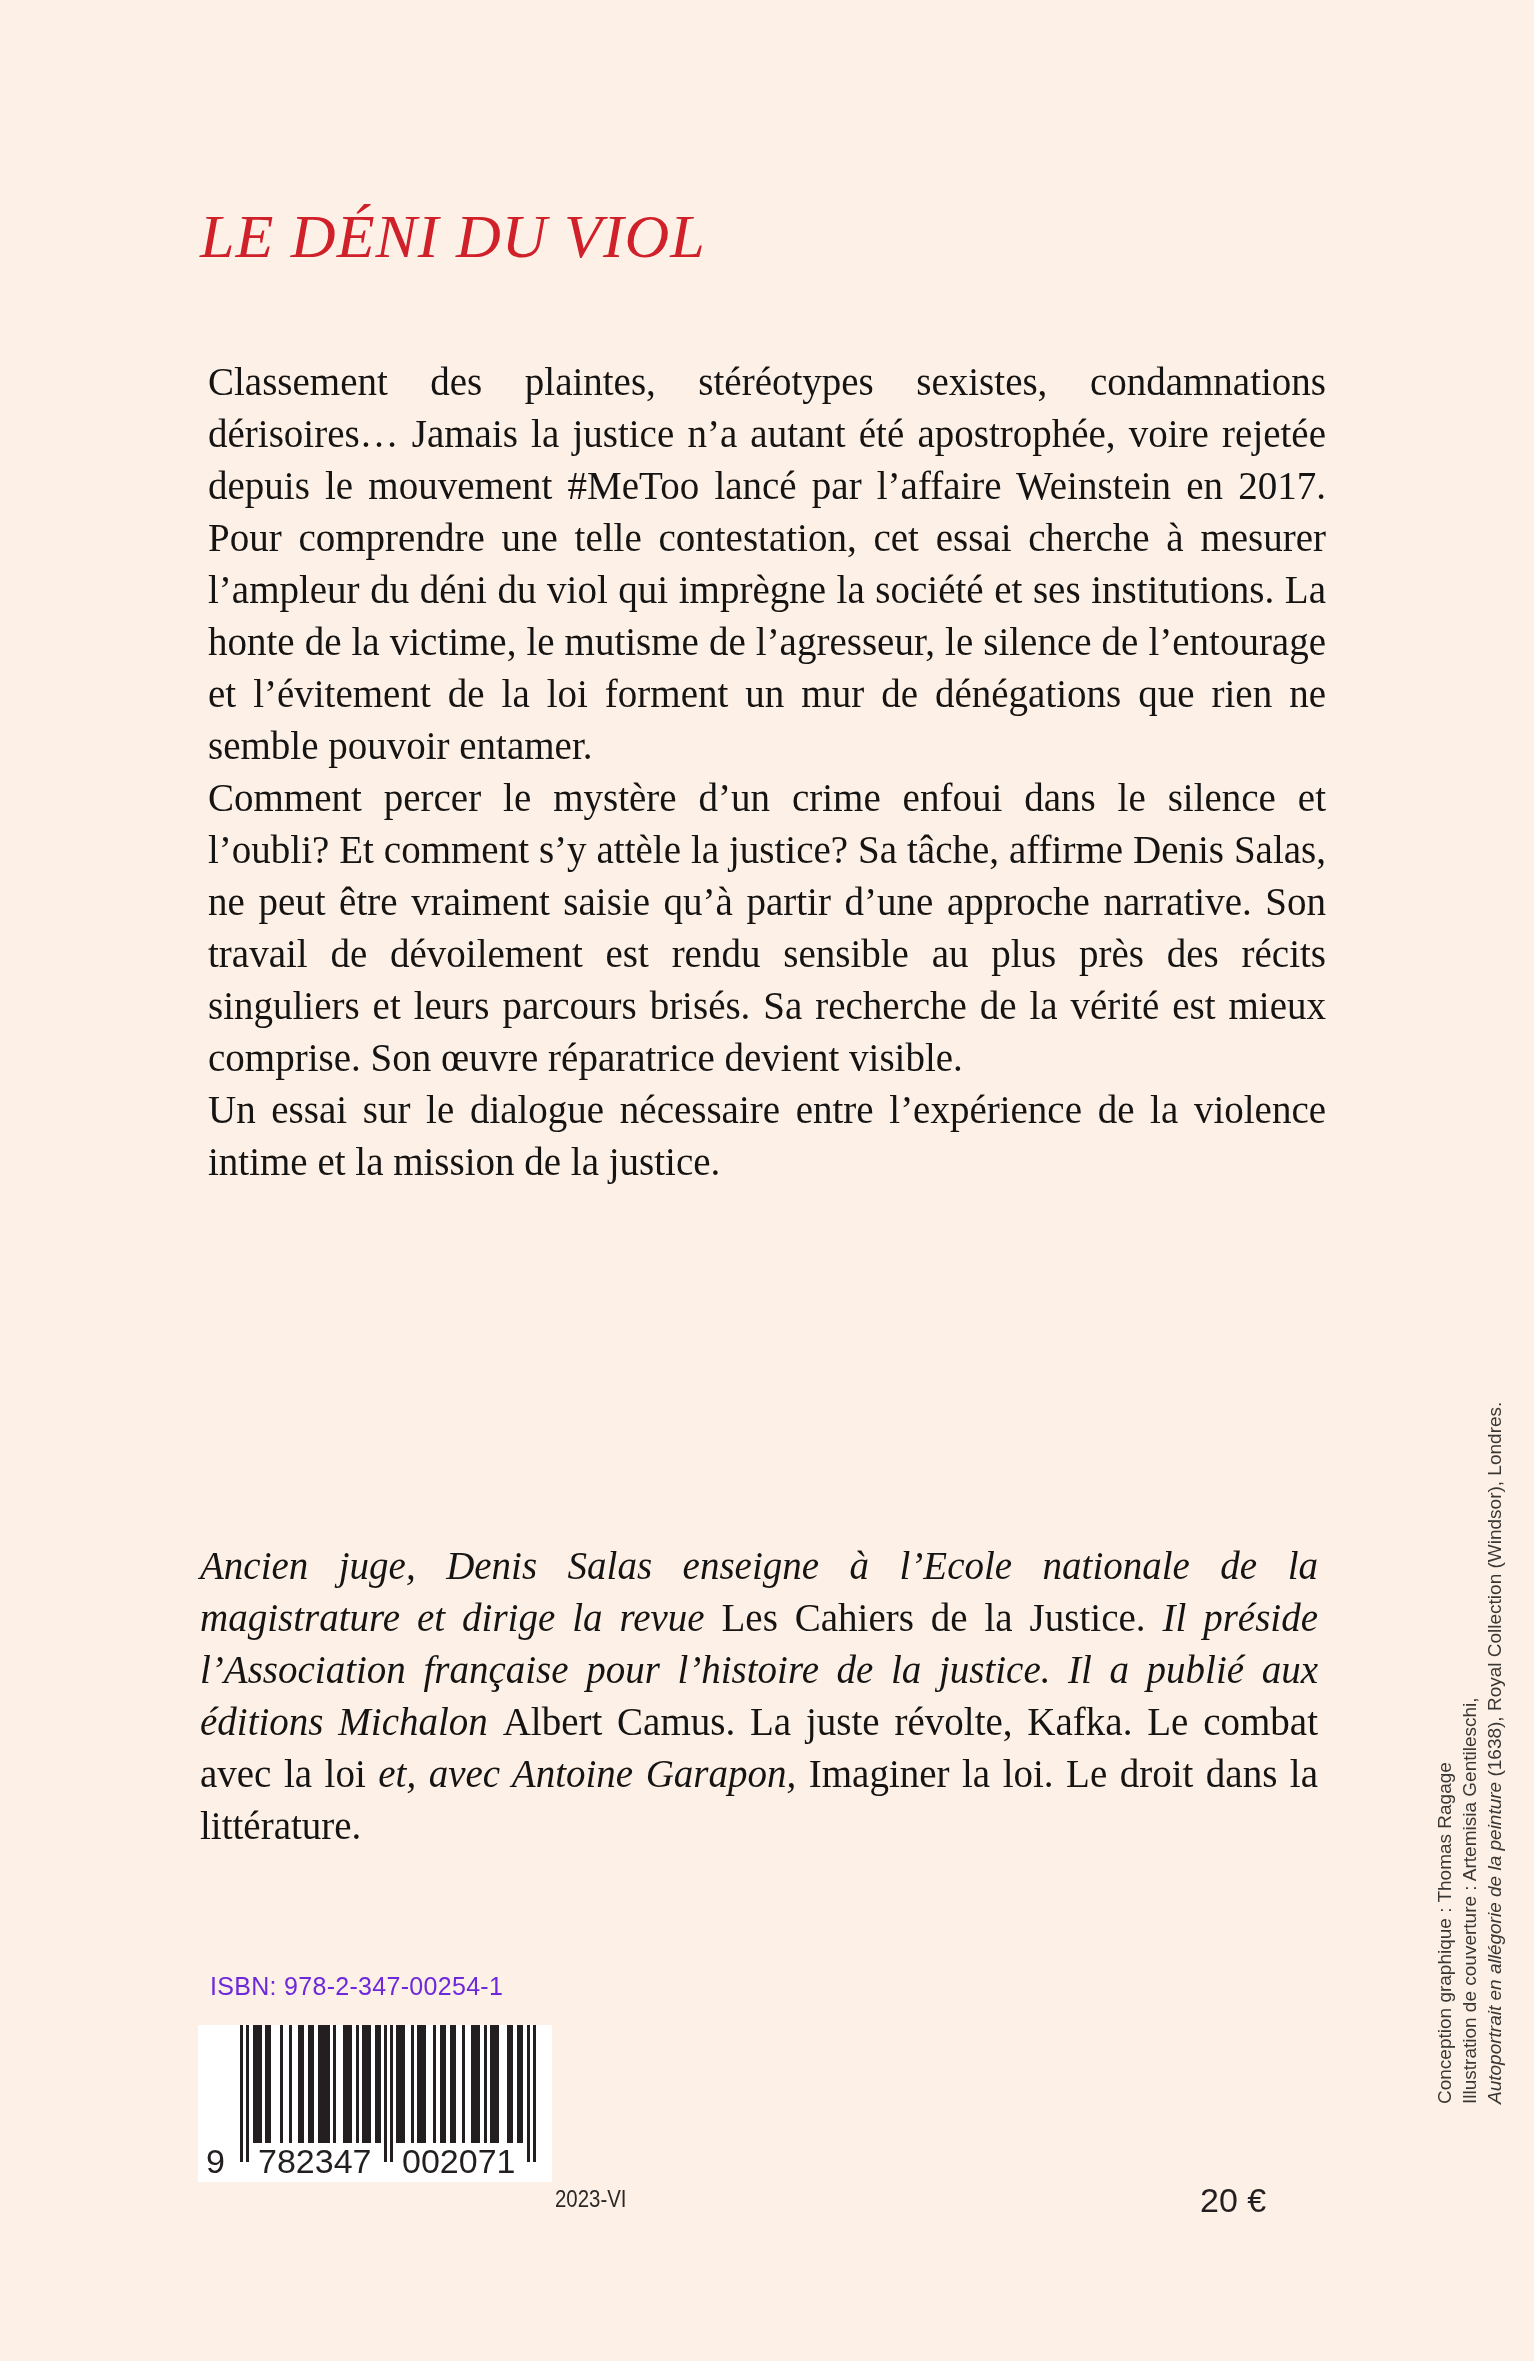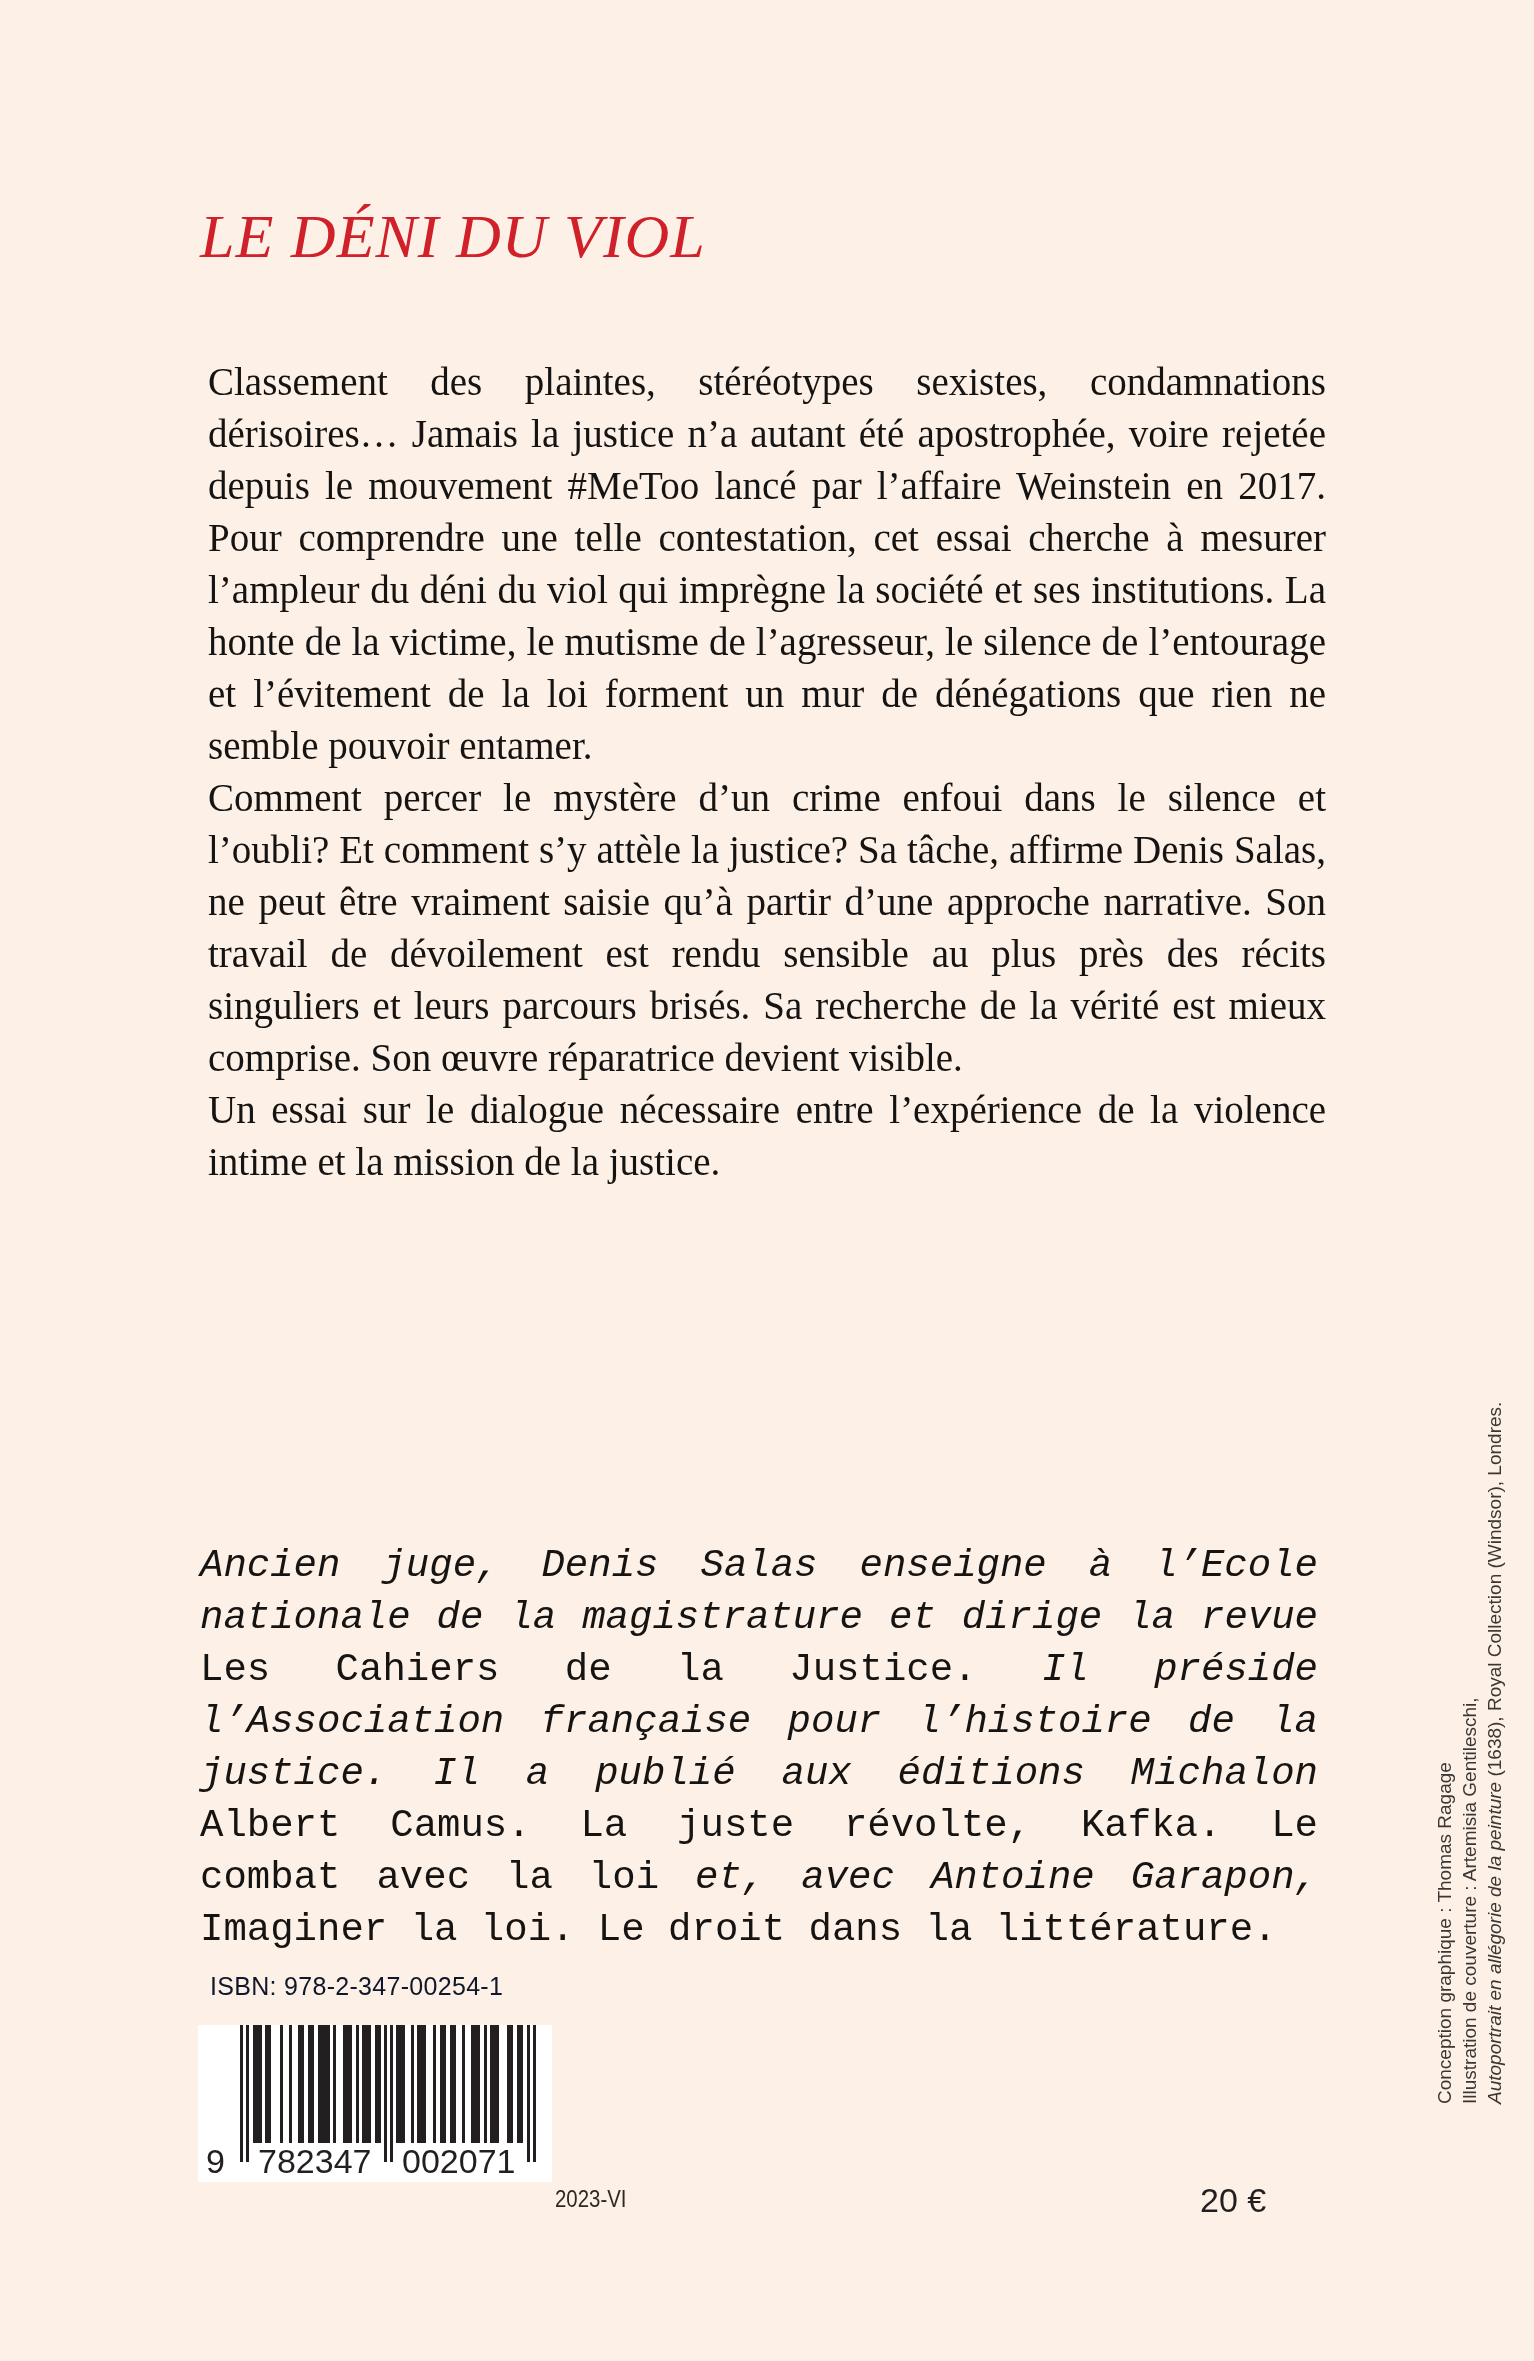--- a/index.html
+++ b/index.html
@@ -35,30 +35,29 @@
     margin-left: 8px;
   }
   .blurb p { margin: 0; }
   .bio {
     position: absolute;
     left: 200px; top: 1540px;
     width: 1118px;
     font-size: 39px;
     line-height: 52px;
     text-align: justify;
-    font-family: Liberation Mono, monospace;
   }
   .bio p { margin: 0; }
   .bio i { font-style: italic; }
   .isbn-label {
     position: absolute;
     left: 210px; top: 1972px;
     font-family: "Liberation Sans", sans-serif;
     font-size: 25px;
-    color: #0f172a;
+    color: #6d28d9;
     letter-spacing: 0.3px;
   }
   .barcode {
     position: absolute;
     left: 198px; top: 2025px;
     width: 354px; height: 157px;
     background: #ffffff;
   }
   .barcode svg { position: absolute; left: 0; top: 0; }
   .barcode-digits {

